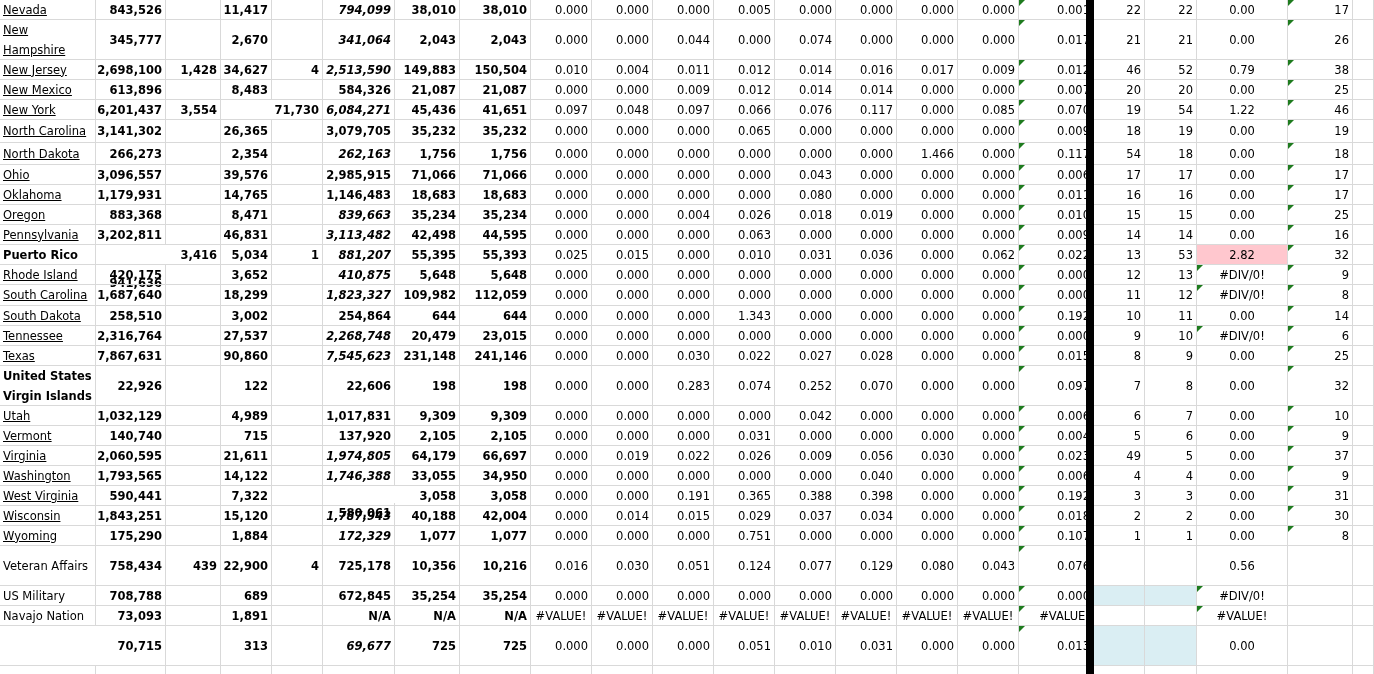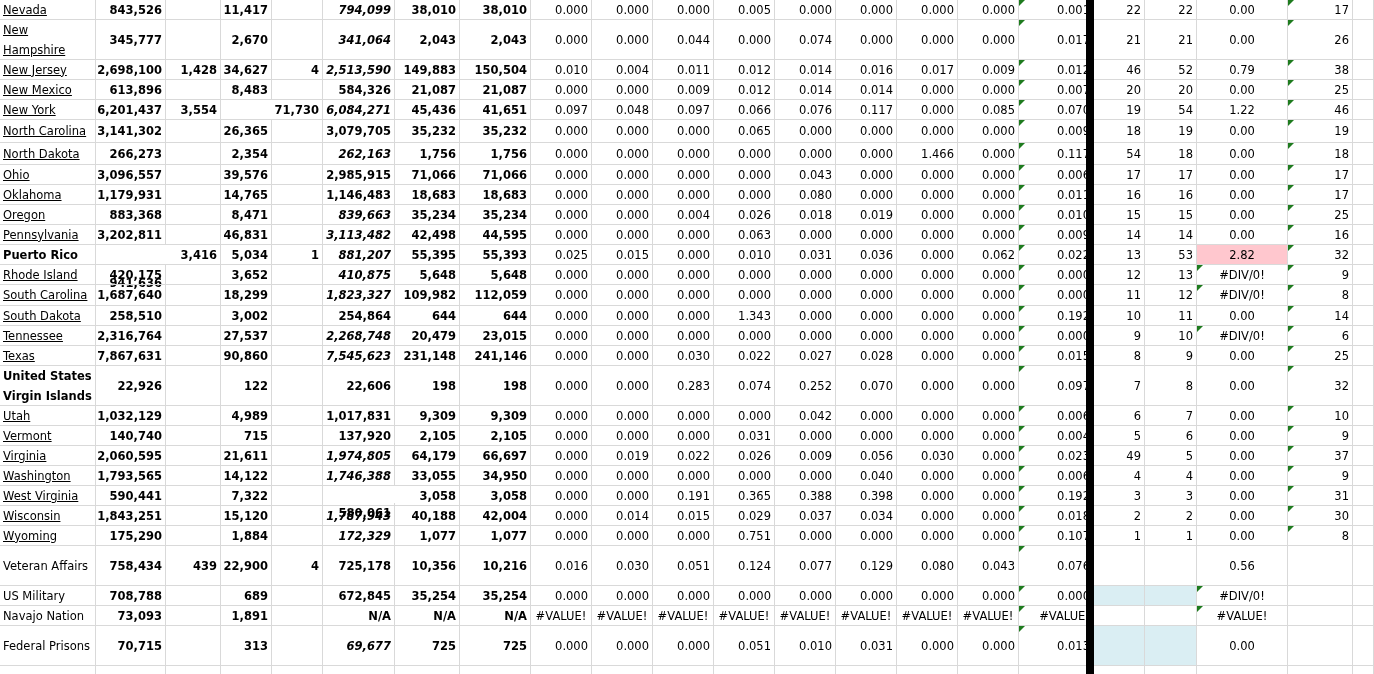--- a/index.html
+++ b/index.html
@@ -749,23 +749,20 @@
       <div class="cell c" style="left: 897px; width: 61px;">#VALUE!</div>
       <div class="cell c" style="left: 958px; width: 61px;">#VALUE!</div>
       <div class="cell r tri" style="left: 1019px; width: 75px;">#VALUE!</div>
       <div class="cell r" style="left: 1094px; width: 51px;"></div>
       <div class="cell r" style="left: 1145px; width: 52px;"></div>
       <div class="cell c tri" style="left: 1197px; width: 91px;">#VALUE!</div>
       <div class="cell r" style="left: 1288px; width: 65px;"></div>
       <div class="cell r" style="left: 1353px; width: 21px;"></div>
     </div>
     <div class="row" style="top: 626px; height: 40px;">
-      <div class="cell l" style="left: 0px; width: 96px;">
-        <span class="name plain">Federal Prisons</span>
-      </div>
       <div class="cell r b" style="left: 96px; width: 70px;">70,715</div>
       <div class="cell r b" style="left: 166px; width: 55px;"></div>
       <div class="cell r b" style="left: 221px; width: 51px;">313</div>
       <div class="cell r b" style="left: 272px; width: 51px;"></div>
       <div class="cell r b i" style="left: 323px; width: 72px;">69,677</div>
       <div class="cell r b" style="left: 395px; width: 65px;">725</div>
       <div class="cell r b" style="left: 460px; width: 71px;">725</div>
       <div class="cell r" style="left: 531px; width: 61px;">0.000</div>
       <div class="cell r" style="left: 592px; width: 61px;">0.000</div>
       <div class="cell r" style="left: 653px; width: 61px;">0.000</div>

